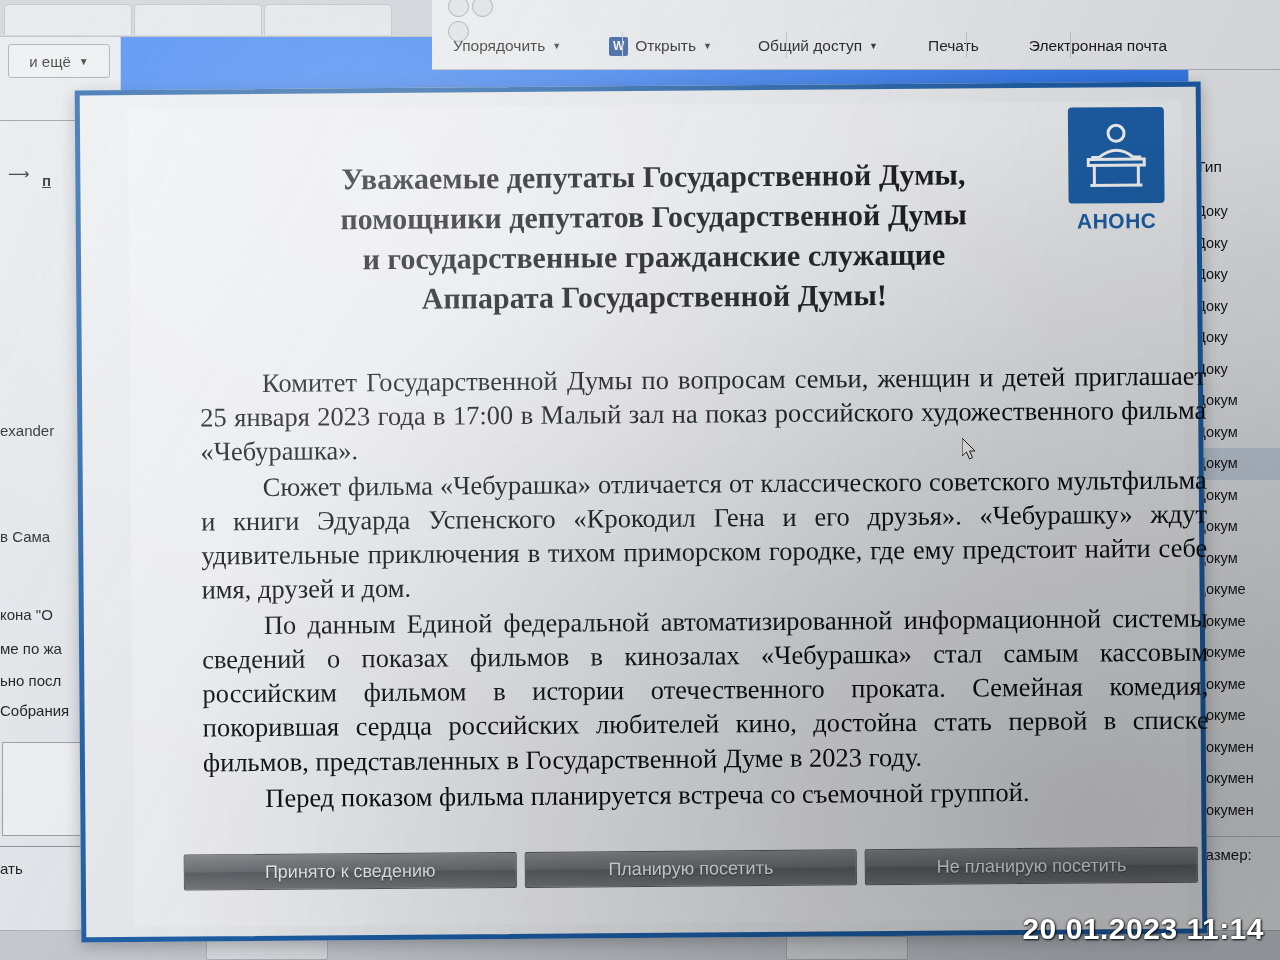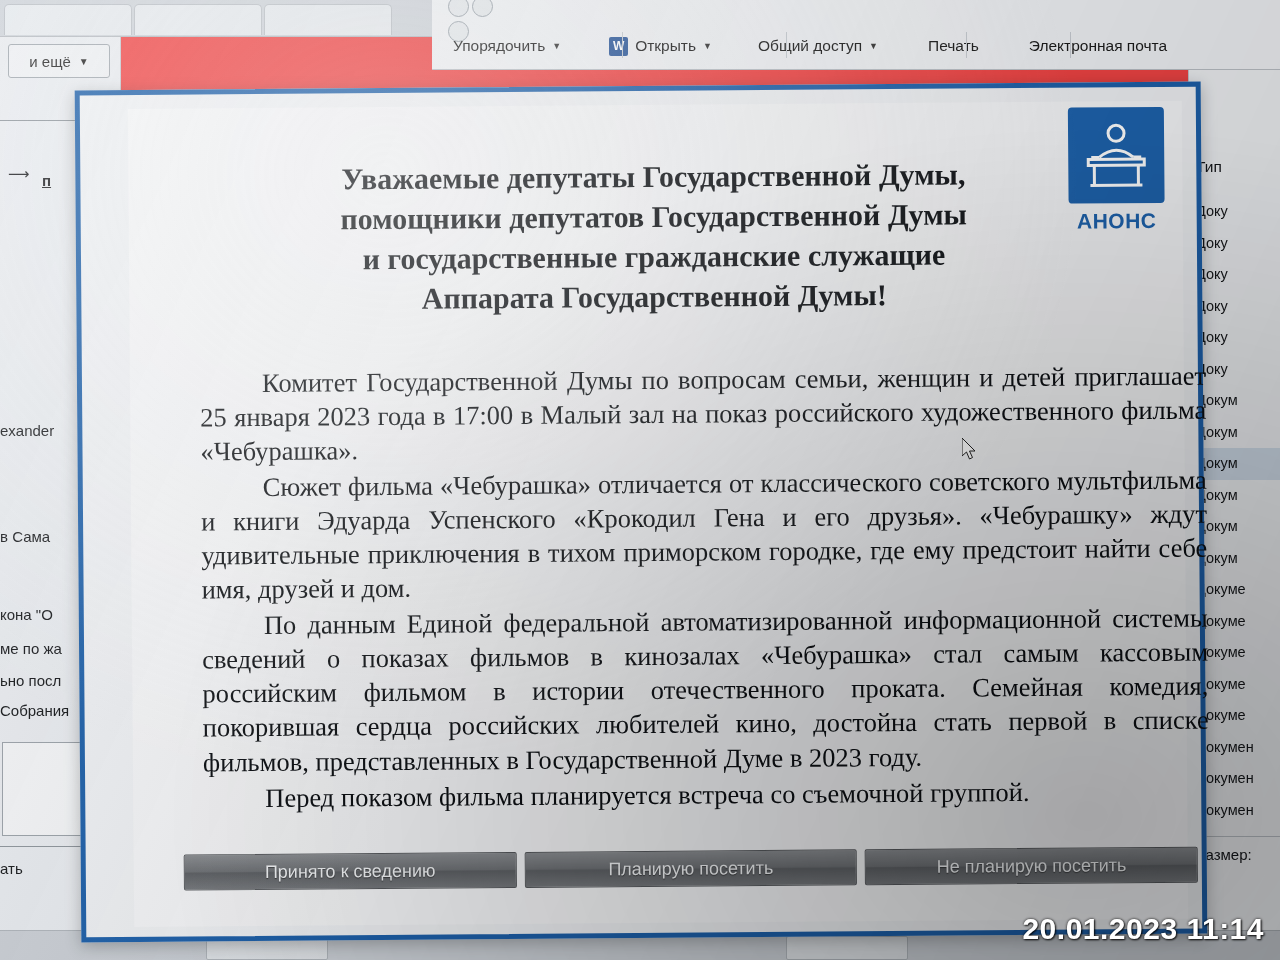--- a/index.html
+++ b/index.html
@@ -13,21 +13,21 @@
     overflow: hidden;
     font-family: "Liberation Sans", sans-serif;
   }
 
   
   #screen {
     position: absolute;
     left: 0; top: 0;
     width: 1280px;
     height: 960px;
-    background: #ef4444;
+    background: #3b82f6;
     overflow: hidden;
   }
 
   
   #glare {
     position: absolute;
     inset: 0;
     pointer-events: none;
     background:
       radial-gradient(ellipse at 30% 18%, rgba(255,255,255,0.30), rgba(255,255,255,0) 55%),

